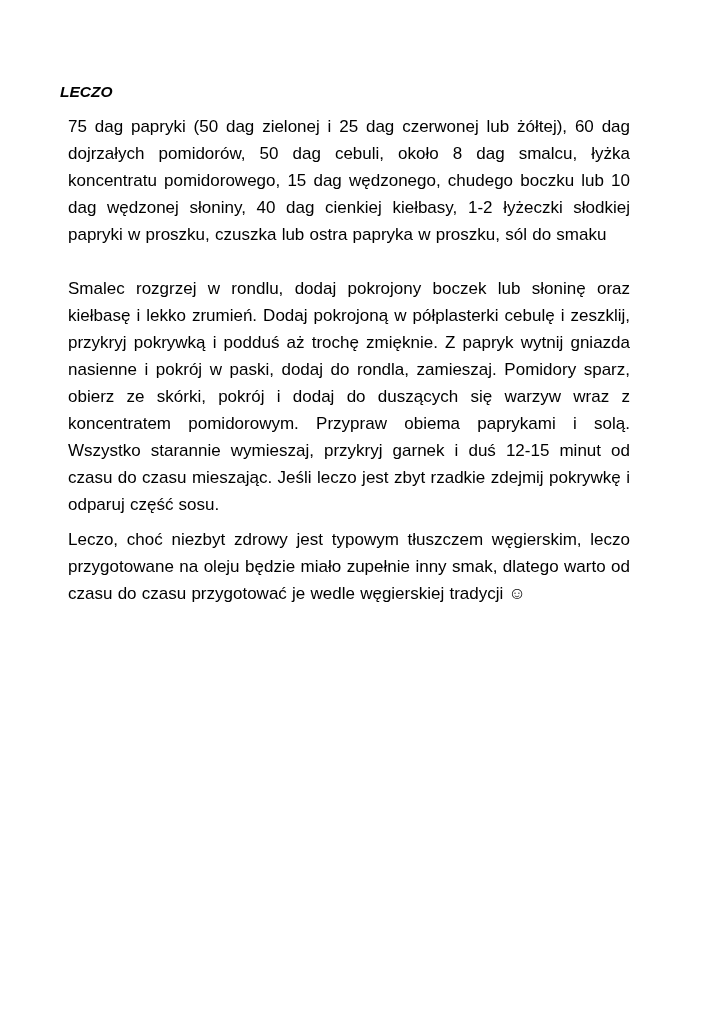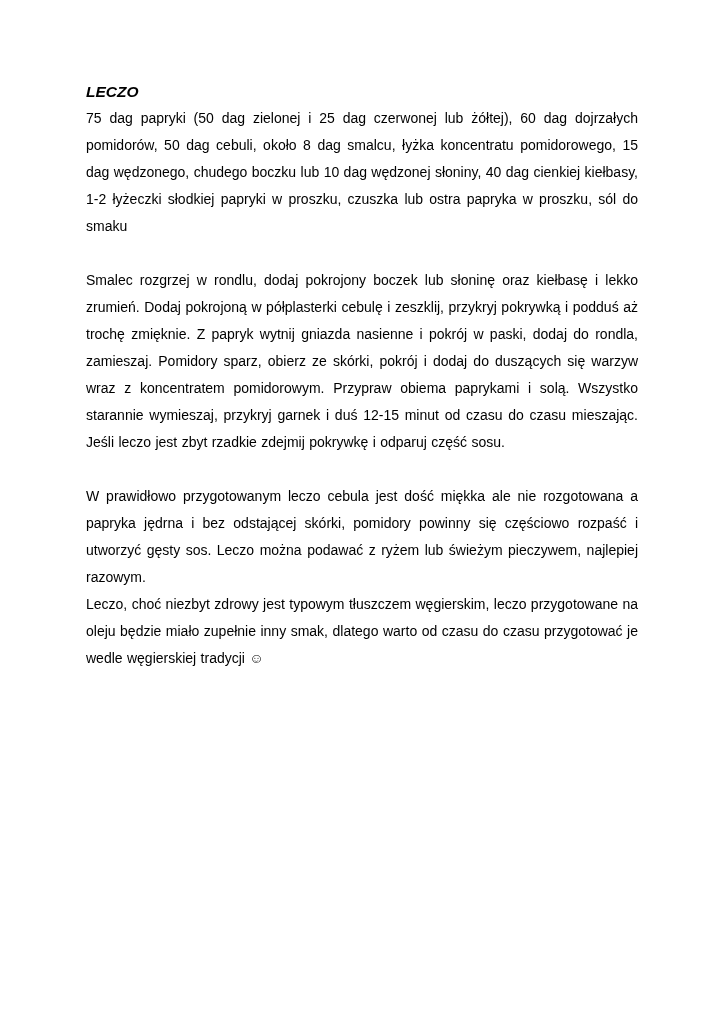--- a/index.html
+++ b/index.html
@@ -8,54 +8,53 @@
     background: #ffffff;
   }
   .page {
     position: relative;
     width: 724px;
     height: 720px;
     background: #ffffff;
     color: #000000;
     font-family: "Liberation Sans", "DejaVu Sans", sans-serif;
     box-sizing: border-box;
-    padding: 78px 86px 0 86px;
+    padding: 78px 86px 0 60px;
     overflow: hidden;
   }
   .doc-title {
     font-size: 15.5px;
     font-weight: bold;
     font-style: italic;
     line-height: 27px;
     margin: 0;
   }
   .label-line {
     font-size: 15px;
     line-height: 27px;
     margin: 0;
   }
   .para {
-    font-size: 14px;
+    font-size: 17px;
     line-height: 27px;
-    margin: 0;
+    margin: 8px;
     text-align: justify;
     text-justify: inter-word;
     word-spacing: 0.5px;
   }
   .para.gap-before {
     margin-top: 27px; 
   }
 </style>
 </head>
 <body>
 
 <div class="page">
   <p class="doc-title">LECZO</p>
 
 
   <p class="para">75 dag papryki (50 dag zielonej i 25 dag czerwonej lub żółtej), 60 dag dojrzałych pomidorów, 50 dag cebuli, około 8 dag smalcu, łyżka koncentratu pomidorowego, 15 dag wędzonego, chudego boczku lub 10 dag wędzonej słoniny, 40 dag cienkiej kiełbasy, 1-2 łyżeczki słodkiej papryki w proszku, czuszka lub ostra papryka w proszku, sól do smaku</p>
 
   <p class="para gap-before">Smalec rozgrzej w rondlu, dodaj pokrojony boczek lub słoninę oraz kiełbasę i lekko zrumień. Dodaj pokrojoną w półplasterki cebulę i zeszklij, przykryj pokrywką i podduś aż trochę zmięknie. Z papryk wytnij gniazda nasienne i pokrój w paski, dodaj do rondla, zamieszaj. Pomidory sparz, obierz ze skórki, pokrój i dodaj do duszących się warzyw wraz z koncentratem pomidorowym. Przypraw obiema paprykami i solą. Wszystko starannie wymieszaj, przykryj garnek i duś 12-15 minut od czasu do czasu mieszając. Jeśli leczo jest zbyt rzadkie zdejmij pokrywkę i odparuj część sosu.</p>
 
-  <p class="para gap-before">W prawidłowo przygotowanym leczo cebula jest dość miękka ale nie rozgotowana a papryka jędrna i bez odstającej skórki, pomidory powinny się częściowo rozpaść i utworzyć gęsty sos. Leczo można podawać z ryżem lub świeżym pieczywem, najlepiej razowym.</p>
 
   <p class="para">Leczo, choć niezbyt zdrowy jest typowym tłuszczem węgierskim, leczo przygotowane na oleju będzie miało zupełnie inny smak, dlatego warto od czasu do czasu przygotować je wedle węgierskiej tradycji ☺</p>
 </div>
 
 </body></html>

